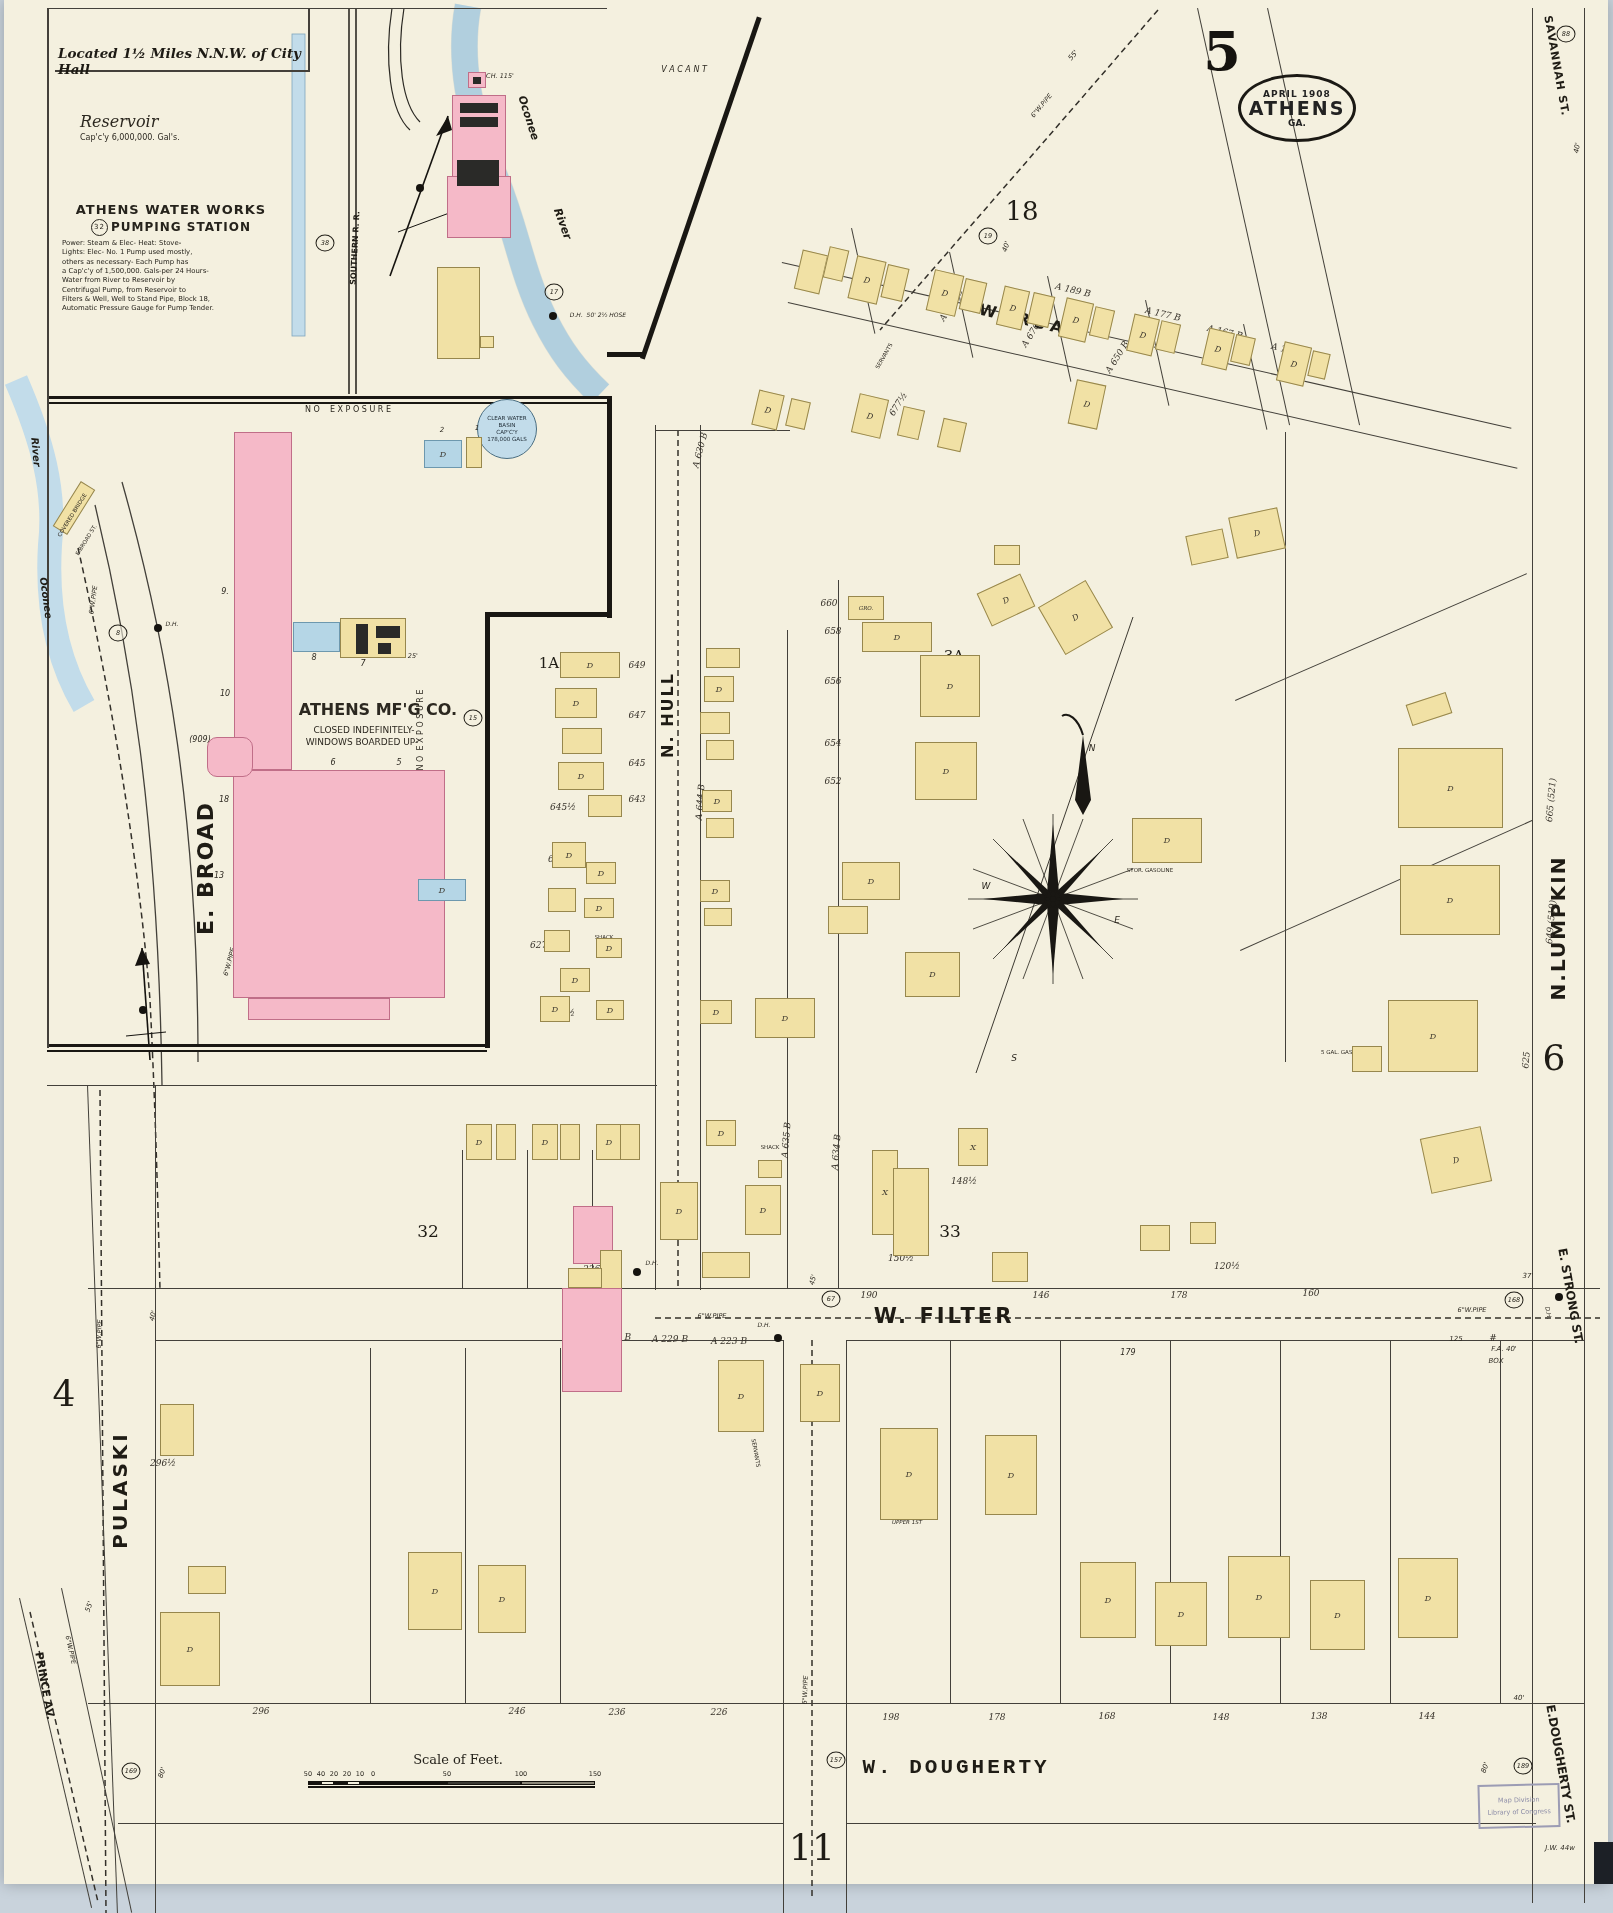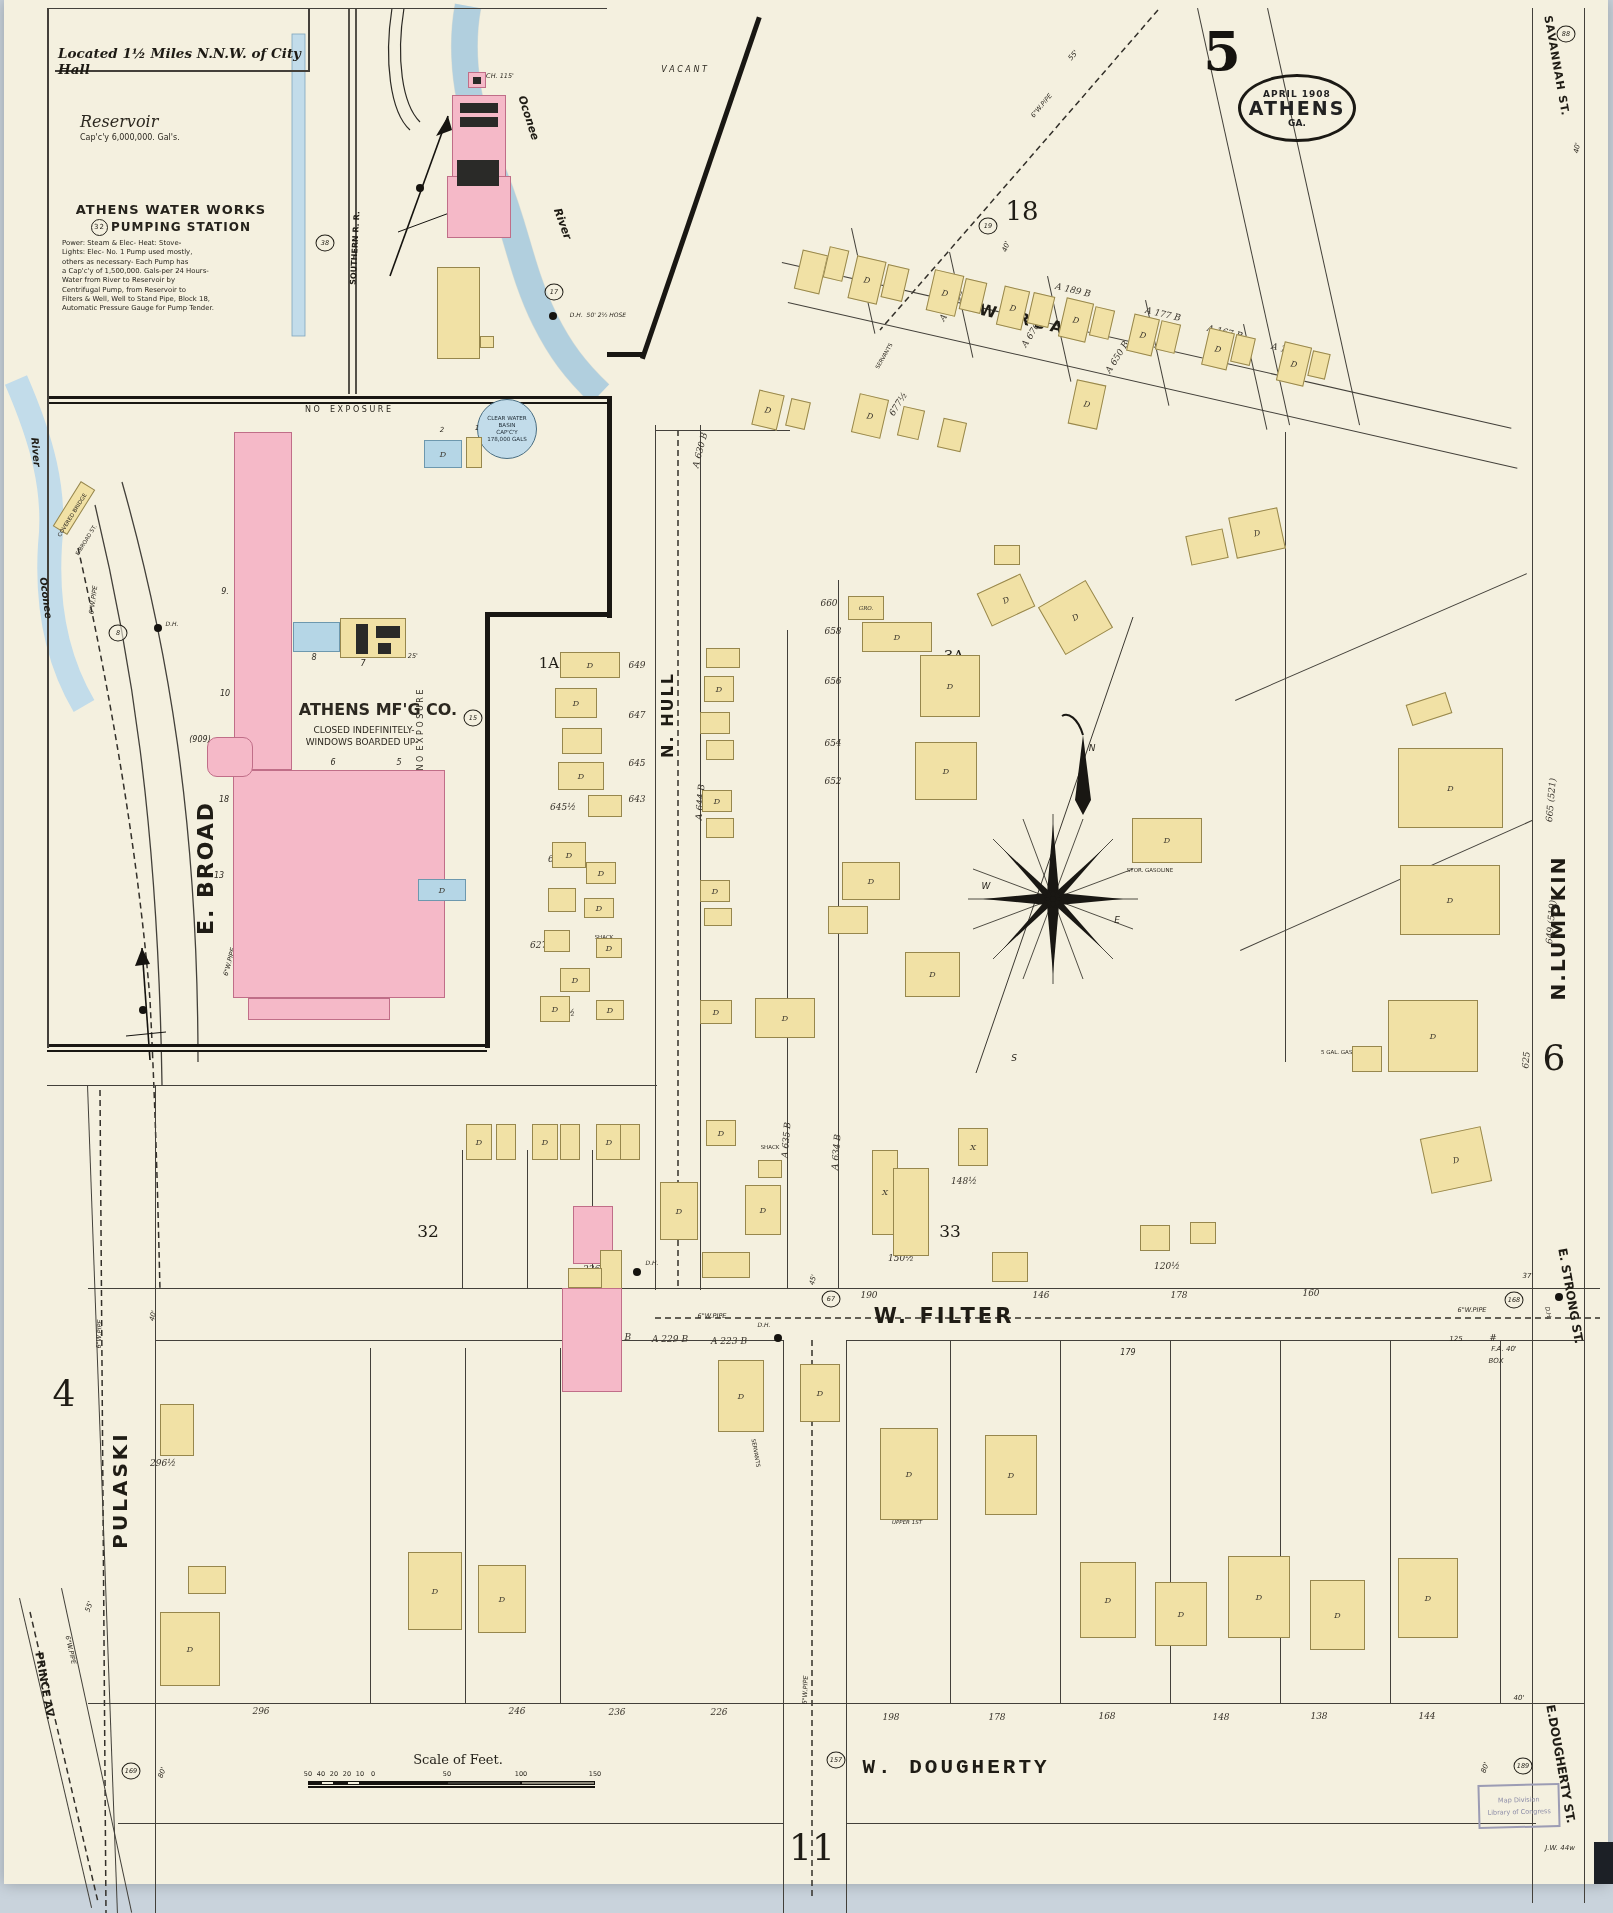--- a/index.html
+++ b/index.html
@@ -392,36 +392,36 @@
     <span class="lb addr-lb" style="left: 869px; top: 1295px; font-size: 9px; transform: translate(-50%, -50%);">190</span>
     <span class="lb addr-lb" style="left: 1041px; top: 1295px; font-size: 9px; transform: translate(-50%, -50%);">146</span>
     <span class="lb addr-lb" style="left: 1179px; top: 1295px; font-size: 9px; transform: translate(-50%, -50%);">178</span>
     <span class="lb addr-lb" style="left: 1311px; top: 1293px; font-size: 9px; transform: translate(-50%, -50%);">160</span>
     <span class="lb addr-lb" style="left: 1551px; top: 800px; font-size: 9px; transform: translate(-50%, -50%) rotate(-85deg);">665 (521)</span>
     <span class="lb addr-lb" style="left: 1551px; top: 922px; font-size: 9px; transform: translate(-50%, -50%) rotate(-85deg);">649 (519)</span>
     <span class="lb addr-lb" style="left: 1526px; top: 1060px; font-size: 9px; transform: translate(-50%, -50%) rotate(-85deg);">625</span>
     <span class="lb addr-lb" style="left: 899px; top: 1207px; font-size: 9px; transform: translate(-50%, -50%);">158½</span>
     <span class="lb addr-lb" style="left: 901px; top: 1258px; font-size: 9px; transform: translate(-50%, -50%);">150½</span>
     <span class="lb addr-lb" style="left: 964px; top: 1181px; font-size: 9px; transform: translate(-50%, -50%);">148½</span>
-    <span class="lb addr-lb" style="left: 1167px; top: 1266px; font-size: 9px; transform: translate(-50%, -50%);">120½</span>
+    <span class="lb addr-lb" style="left: 1227px; top: 1266px; font-size: 9px; transform: translate(-50%, -50%);">120½</span>
     <span class="lb addr-lb" style="left: 163px; top: 1463px; font-size: 9px; transform: translate(-50%, -50%);">296½</span>
     <span class="lb addr-lb" style="left: 596px; top: 1269px; font-size: 9px; transform: translate(-50%, -50%);">226½</span>
     <span class="lb addr-lb" style="left: 261px; top: 1711px; font-size: 9px; transform: translate(-50%, -50%);">296</span>
     <span class="lb addr-lb" style="left: 517px; top: 1711px; font-size: 9px; transform: translate(-50%, -50%);">246</span>
     <span class="lb addr-lb" style="left: 617px; top: 1712px; font-size: 9px; transform: translate(-50%, -50%);">236</span>
     <span class="lb addr-lb" style="left: 719px; top: 1712px; font-size: 9px; transform: translate(-50%, -50%);">226</span>
     <span class="lb addr-lb" style="left: 891px; top: 1717px; font-size: 9px; transform: translate(-50%, -50%);">198</span>
     <span class="lb addr-lb" style="left: 997px; top: 1717px; font-size: 9px; transform: translate(-50%, -50%);">178</span>
     <span class="lb addr-lb" style="left: 1107px; top: 1716px; font-size: 9px; transform: translate(-50%, -50%);">168</span>
     <span class="lb addr-lb" style="left: 1221px; top: 1717px; font-size: 9px; transform: translate(-50%, -50%);">148</span>
     <span class="lb addr-lb" style="left: 1319px; top: 1716px; font-size: 9px; transform: translate(-50%, -50%);">138</span>
     <span class="lb addr-lb" style="left: 1427px; top: 1716px; font-size: 9px; transform: translate(-50%, -50%);">144</span>
     <span class="circ" style="left: 325px; top: 243px;">38</span>
     <span class="circ" style="left: 554px; top: 292px;">17</span>
-    <span class="circ" style="left: 988px; top: 226px;">19</span>
+    <span class="circ" style="left: 988px; top: 236px;">19</span>
     <span class="circ" style="left: 473px; top: 718px;">15</span>
     <span class="circ" style="left: 118px; top: 633px;">8</span>
     <span class="circ" style="left: 831px; top: 1299px;">67</span>
     <span class="circ" style="left: 836px; top: 1760px;">157</span>
     <span class="circ" style="left: 1514px; top: 1300px;">168</span>
     <span class="circ" style="left: 1523px; top: 1766px;">189</span>
     <span class="circ" style="left: 1566px; top: 34px;">88</span>
     <span class="circ" style="left: 131px; top: 1771px;">169</span>
     <div class="bld c-p" style="left: 452px; top: 95px; width: 54px; height: 82px;"></div>
     <div class="bld c-p" style="left: 447px; top: 176px; width: 64px; height: 62px;"></div>

